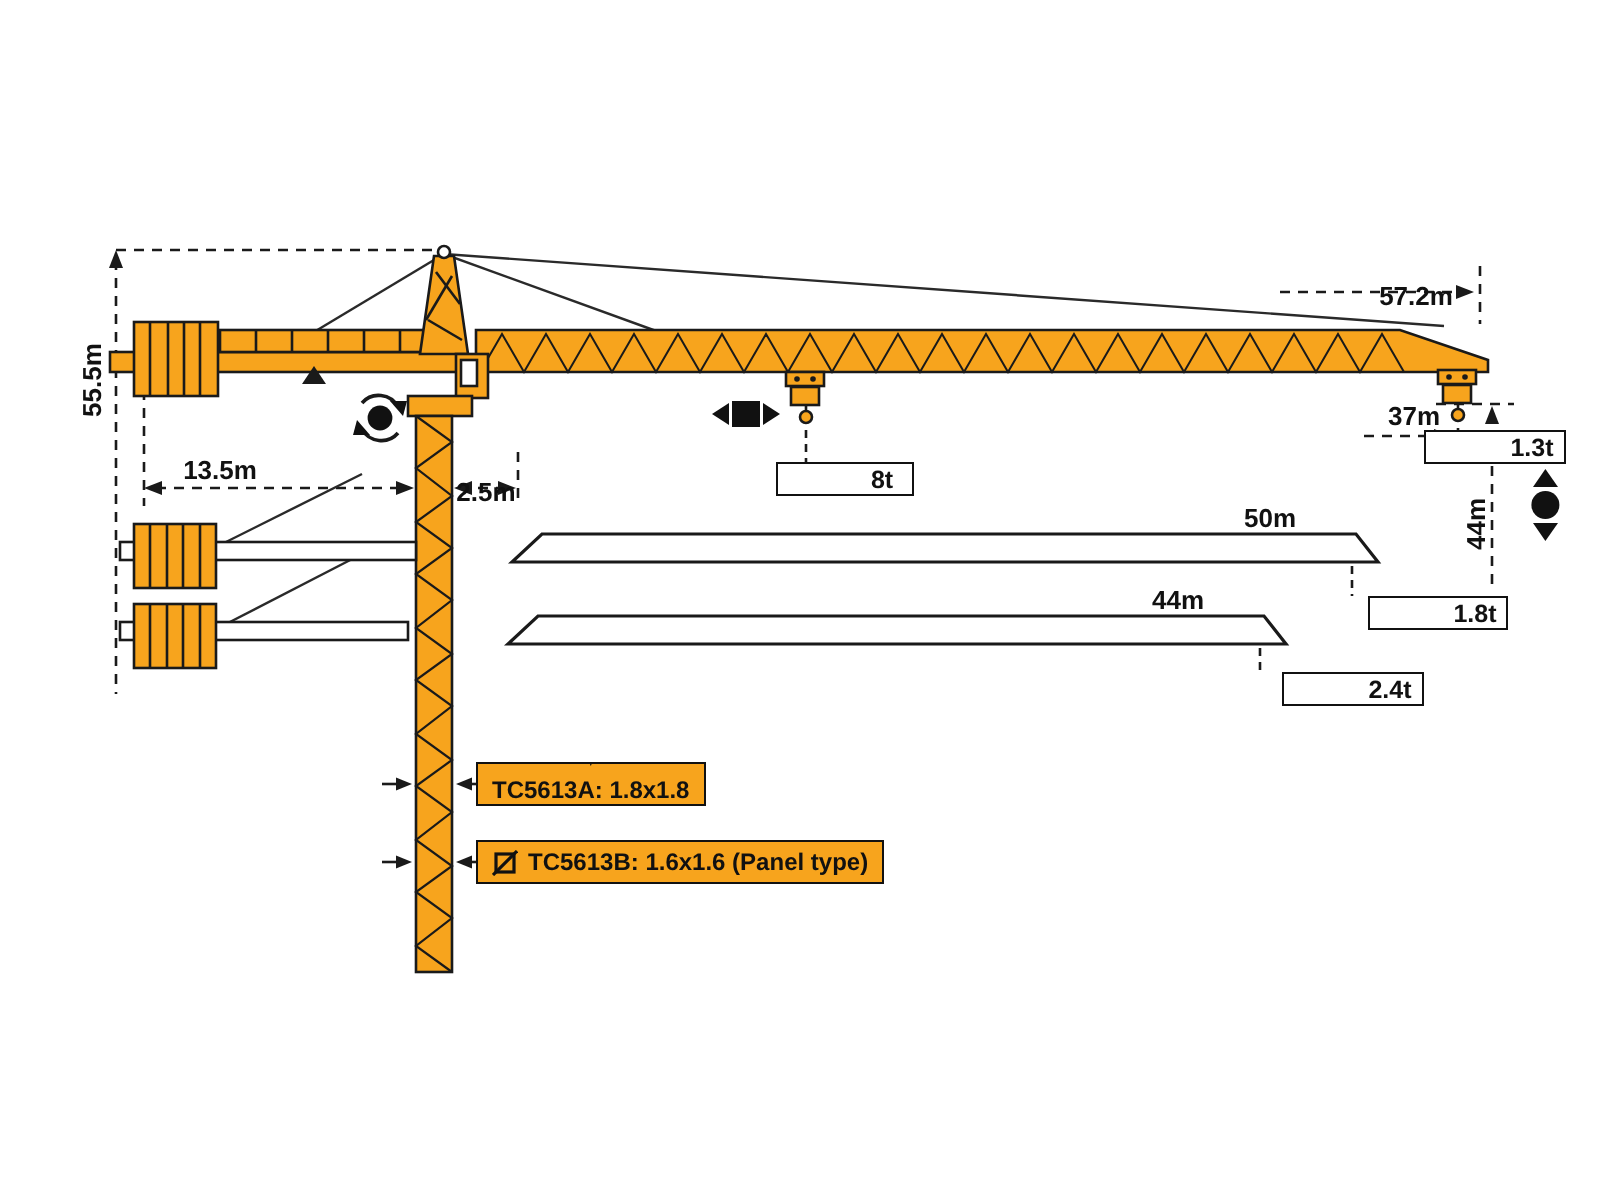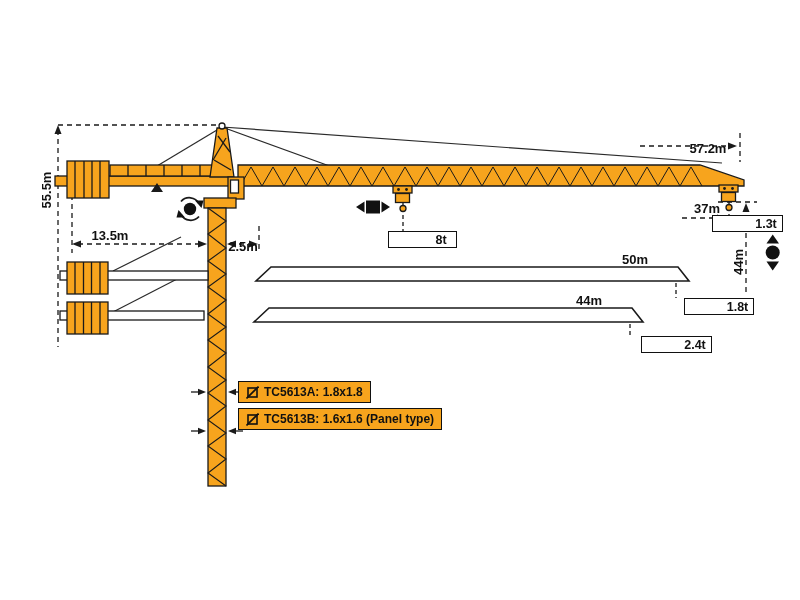--- a/index.html
+++ b/index.html
@@ -208,28 +208,28 @@
   <div class="dim" style="left:707px;top:208px;">37m</div>
   <div class="dim vert" style="left:738px;top:262px;">44m</div>
   <div class="dim" style="left:635px;top:259px;">50m</div>
   <div class="dim" style="left:589px;top:300px;">44m</div>
 
   <div class="loadbox" style="left:388px;top:231px;width:30px;height:15px;">8t</div>
   <div class="loadbox" style="left:712px;top:215px;width:32px;height:15px;">1.3t</div>
   <div class="loadbox" style="left:660px;top:298px;width:31px;height:15px;margin-left:24px;">1.8t</div>
   <div class="loadbox" style="left:641px;top:336px;width:32px;height:15px;">2.4t</div>
 
-  <div class="modelbox" style="left:238px;top:381px;">
+  <div class="modelbox" style="left:238px;top:381px;flex-direction:column;">
     <svg width="13" height="13" viewBox="0 0 13 13">
       <rect x="2" y="2" width="9" height="9" fill="none" stroke="#111" stroke-width="1.6"></rect>
       <line x1="0.5" y1="12.5" x2="12.5" y2="0.5" stroke="#111" stroke-width="1.6"></line>
     </svg>
     <span>TC5613A: 1.8x1.8</span>
   </div>
-  <div class="modelbox" style="left:238px;top:408px;">
+  <div class="modelbox" style="left:238px;top:420px;">
     <svg width="13" height="13" viewBox="0 0 13 13">
       <rect x="2" y="2" width="9" height="9" fill="none" stroke="#111" stroke-width="1.6"></rect>
       <line x1="0.5" y1="12.5" x2="12.5" y2="0.5" stroke="#111" stroke-width="1.6"></line>
     </svg>
     <span>TC5613B: 1.6x1.6 (Panel type)</span>
   </div>
 
 </div>
 
 </body></html>

